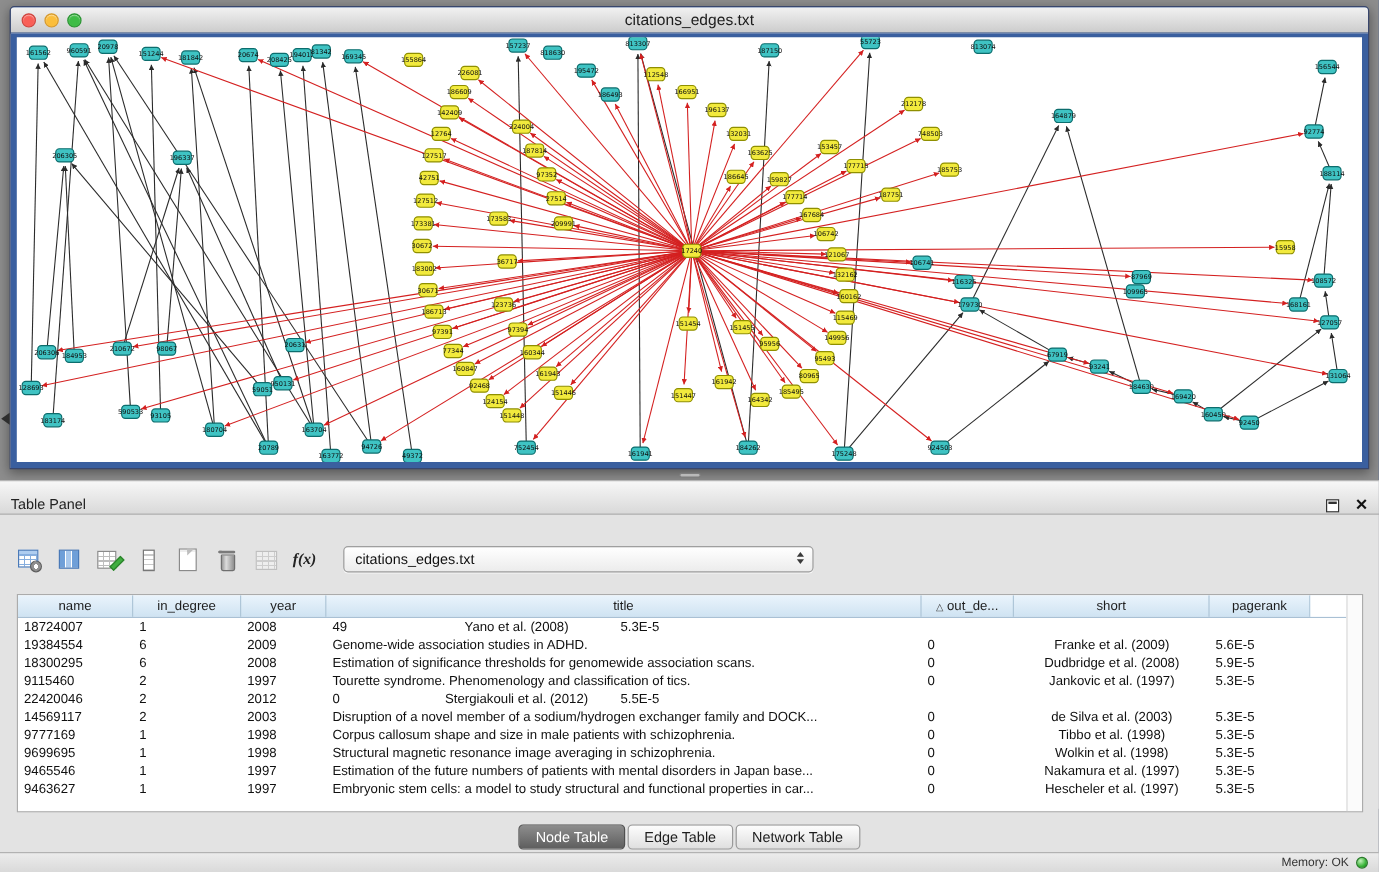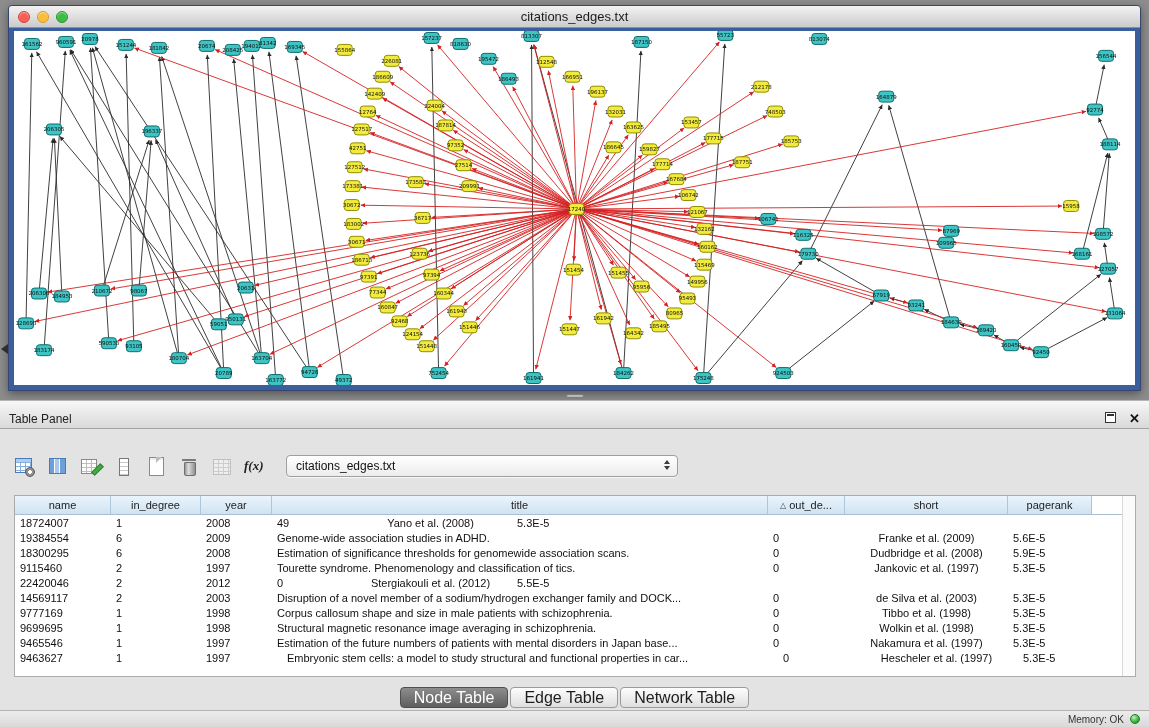--- a/index.html
+++ b/index.html
@@ -26,21 +26,21 @@
 
   .collapse-west { position:absolute; left:1px; top:344px; width:0; height:0;
     border-top:5px solid transparent; border-bottom:5px solid transparent; border-right:7px solid #2e2e2e; }
   .resize-handle { position:absolute; top:394px; left:50%; margin-left:-9px; width:18px; height:4px;
     border-radius:2px; background:#b9b9b9; border:1px solid #7d7d7d; }
 
   
   .table-panel { position:absolute; left:0; right:0; top:400px; bottom:0; display:flex; flex-direction:column; background:#e3e3e3; }
   .panel-header { height:29px; background:linear-gradient(#f7f7f7,#d9d9d9);
     border-top:1px solid #b4b4b4; border-bottom:1px solid #a4a4a4;
-    display:flex; align-items:flex-start; padding:11px 9px; font-size:12px; color:#222; }
+    display:flex; align-items:flex-end; padding:1px 9px; font-size:12px; color:#222; }
   .panel-header .spacer { flex:1; }
   .float-ic { width:11px; height:11px; border:1px solid #333; background:#fff; position:relative; margin-right:13px; }
   .float-ic::before { content:""; position:absolute; left:1px; top:1px; right:1px; height:2px; background:#333; }
   .close-ic { font-size:13px; font-weight:bold; color:#111; line-height:1; }
 
   .panel-body { flex:1; position:relative; background:#e3e3e3; }
 
   .toolbar { position:absolute; left:12px; top:22px; height:30px; display:flex; align-items:center; gap:9px; }
   .tbicon { width:24px; height:24px; position:relative; display:inline-block; }
   .tbicon[data-name="table-settings-icon"]::before { content:""; position:absolute; left:3px; top:4px; width:15px; height:13px;
@@ -91,21 +91,21 @@
   .th { border-right:1px solid #aec6d8; display:flex; align-items:center; justify-content:center;
     font-size:11px; color:#1d1d1d; gap:3px; overflow:hidden; white-space:nowrap; flex:none; }
   .th.filler { flex:1; background:#fff; border-right:none; }
   .sort-tri { font-size:8px; color:#444; }
   .tr { display:flex; height:15px; align-items:center; }
   .td { padding:0 5px; font-size:11px; color:#101010; overflow:hidden; white-space:nowrap; flex:none; }
   .a-center { text-align:center; }
   .a-left { text-align:left; }
 
   .tabs-row { position:absolute; left:0; right:0; top:258px; display:flex; justify-content:center; }
-  .tabbtn { padding:3px 13px; font-size:16px; border:1px solid #9a9a9a; color:#1d1d1d;
+  .tabbtn { padding:3px 13px; font-size:12px; border:1px solid #9a9a9a; color:#1d1d1d;
     background:linear-gradient(#fdfdfd,#dfdfdf); border-radius:4px; margin:0 1px; height:21px; line-height:14px; }
   .tabbtn.active { background:linear-gradient(#8d8d8d,#5e5e5e); color:#fff; border-color:#4f4f4f; }
 
   .status-bar { height:17px; background:linear-gradient(#ececec,#d9d9d9); border-top:1px solid #b2b2b2;
     display:flex; align-items:center; justify-content:flex-end; padding:0 9px; gap:6px; font-size:10px; color:#333;margin-top:36px; }
   .led { width:10px; height:10px; border-radius:50%;
     background:radial-gradient(circle at 35% 30%,#c4f2bb,#37b336 60%,#1f7d1f); border:1px solid #2a7a2a; }
 </style>
 </head>
 <body>
@@ -905,21 +905,21 @@
             <div class="td a-left" data-name="table-cell-year" style="width: 71px;">1997</div>
             <div class="td a-left" data-name="table-cell-title" style="width: 496px;">Estimation of the future numbers of patients with mental disorders in Japan base...</div>
             <div class="td a-left" data-name="table-cell-out_degree" style="width: 77px;">0</div>
             <div class="td a-center" data-name="table-cell-short" style="width: 163px;">Nakamura et al. (1997)</div>
             <div class="td a-left" data-name="table-cell-pagerank" style="width: 84px;">5.3E-5</div>
           </div>
           <div class="tr" data-name="table-row">
             <div class="td a-left" data-name="table-cell-name" style="width: 96px;">9463627</div>
             <div class="td a-left" data-name="table-cell-in_degree" style="width: 90px;">1</div>
             <div class="td a-left" data-name="table-cell-year" style="width: 71px;">1997</div>
-            <div class="td a-left" data-name="table-cell-title" style="width: 496px; margin-left: 10px;">Embryonic stem cells: a model to study structural and functional properties in car...</div>
+            <div class="td a-left" data-name="table-cell-title" style="width: 496px;">Embryonic stem cells: a model to study structural and functional properties in car...</div>
             <div class="td a-left" data-name="table-cell-out_degree" style="width: 77px;">0</div>
             <div class="td a-center" data-name="table-cell-short" style="width: 163px;">Hescheler et al. (1997)</div>
             <div class="td a-left" data-name="table-cell-pagerank" style="width: 84px;">5.3E-5</div>
           </div>
         </div>
       <div class="vscroll" data-name="table-vertical-scrollbar"></div>
     </div>
 
     <div class="tabs-row" id="tabs-row" data-name="table-tabs">
         <button class="tabbtn active" data-name="tab-node-table">Node Table</button>

